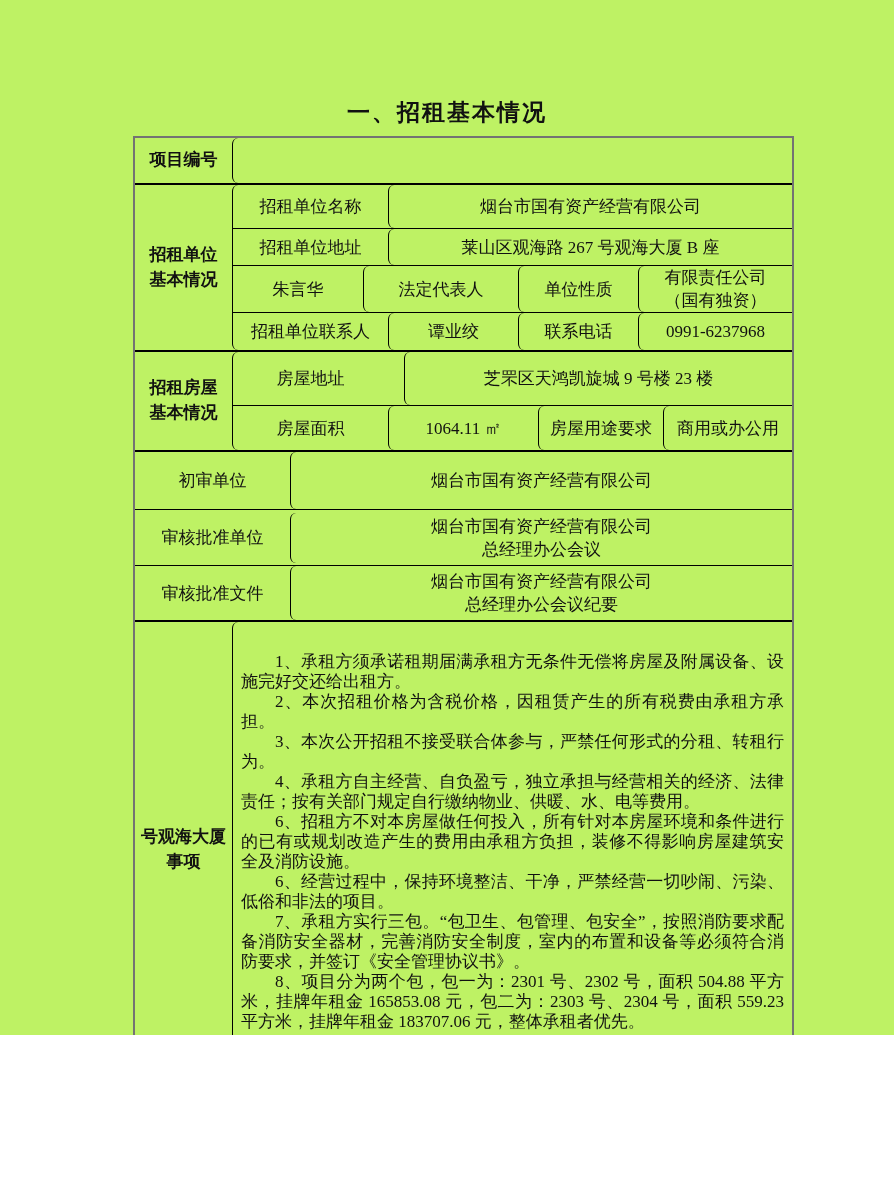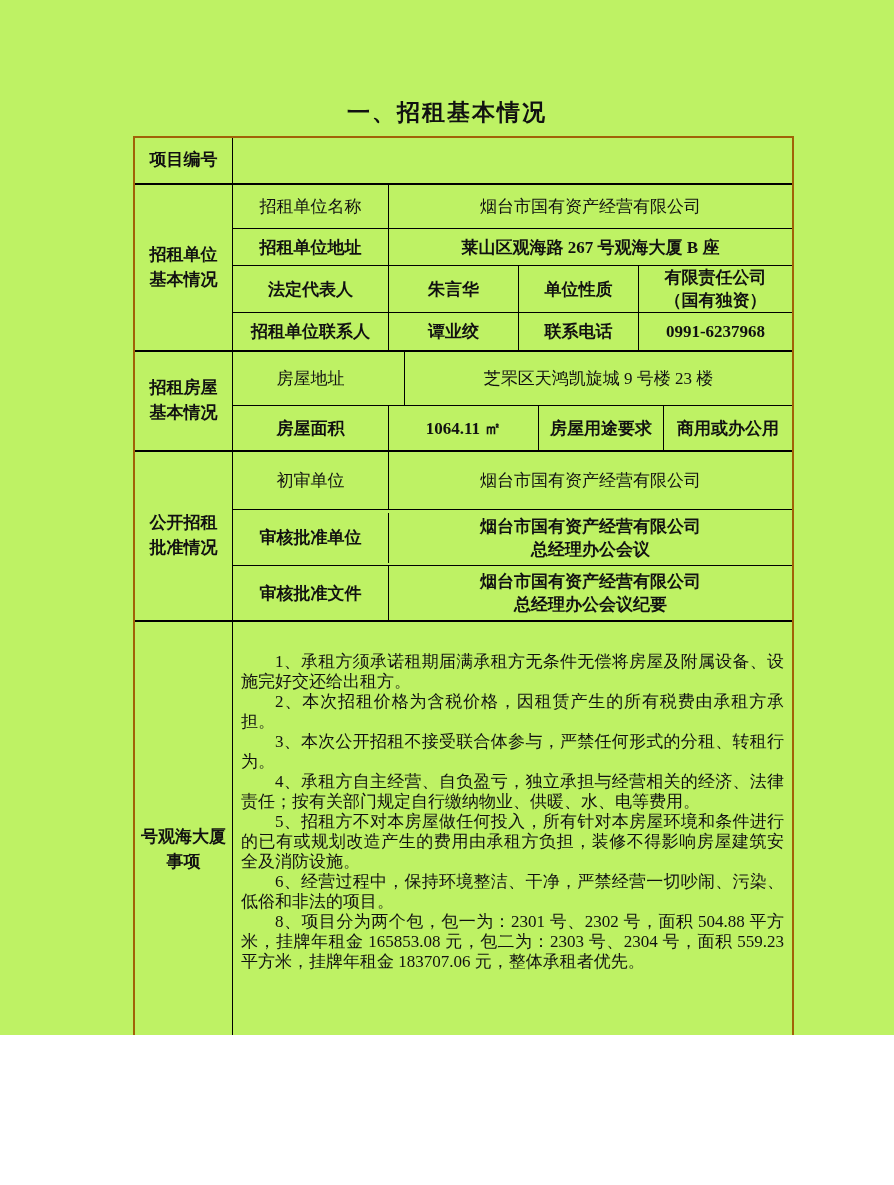--- a/index.html
+++ b/index.html
@@ -16,30 +16,30 @@
     top:97px; left:0; width:894px;
     text-align:center;
     font-size:23px;
     font-weight:bold;
     letter-spacing:2px;
   }
   .tbl {
     position:absolute;
     left:133px; top:136px;
     width:661px;
-    border:2px solid #a16207;
+    border:2px solid #737373;
     font-size:17px;
   }
   .row { display:flex; }
   .col { display:flex; flex-direction:column; }
   .fill { flex:1; min-width:0; }
   
-  .row > * + * { border-left:1px solid #000; }
+  .row > * + * { border-left:1px solid #000;border-radius:6px; }
   
-  .col > .row + .row { border-top:1px solid #000;font-weight:bold; }
+  .col > .row + .row { border-top:1px solid #000; }
   
   .sec + .sec { border-top:2px solid #000; }
   .cell {
     display:flex; align-items:center; justify-content:center;
     text-align:center;
     white-space:pre-line;
     padding:2px 4px;
   }
   .group { font-weight:bold; line-height:1.45; }
   .colA { width:97px; flex:0 0 97px; }
@@ -93,22 +93,22 @@
       <div class="col fill">
         <div class="row h43">
           <div class="cell colB">招租单位名称</div>
           <div class="cell fill">烟台市国有资产经营有限公司</div>
         </div>
         <div class="row h37">
           <div class="cell colB">招租单位地址</div>
           <div class="cell fill">莱山区观海路 267 号观海大厦 B 座</div>
         </div>
         <div class="row h47">
+          <div class="cell w130">朱言华</div>
           <div class="cell colB">法定代表人</div>
-          <div class="cell w130">朱言华</div>
           <div class="cell w120">单位性质</div>
           <div class="cell fill">有限责任公司
 （国有独资）</div>
         </div>
         <div class="row h38">
           <div class="cell colB">招租单位联系人</div>
           <div class="cell w130">谭业绞</div>
           <div class="cell w120">联系电话</div>
           <div class="cell fill">0991-6237968</div>
         </div>
@@ -126,22 +126,20 @@
         <div class="row h45">
           <div class="cell colB">房屋面积</div>
           <div class="cell w150">1064.11 ㎡</div>
           <div class="cell w125">房屋用途要求</div>
           <div class="cell fill">商用或办公用</div>
         </div>
       </div>
     </div>
 
     <div class="sec row">
-      <div class="cell colA group">公开招租
-批准情况</div>
       <div class="col fill">
         <div class="row h57">
           <div class="cell colB">初审单位</div>
           <div class="cell fill">烟台市国有资产经营有限公司</div>
         </div>
         <div class="row h56">
           <div class="cell colB">审核批准单位</div>
           <div class="cell fill">烟台市国有资产经营有限公司
 总经理办公会议</div>
         </div>
@@ -154,22 +152,23 @@
     </div>
 
     <div class="sec row">
       <div class="cell colA group">号观海大厦
 事项</div>
       <div class="fill notes-cell">
         <p>1、承租方须承诺租期届满承租方无条件无偿将房屋及附属设备、设施完好交还给出租方。</p>
         <p>2、本次招租价格为含税价格，因租赁产生的所有税费由承租方承担。</p>
         <p>3、本次公开招租不接受联合体参与，严禁任何形式的分租、转租行为。</p>
         <p>4、承租方自主经营、自负盈亏，独立承担与经营相关的经济、法律责任；按有关部门规定自行缴纳物业、供暖、水、电等费用。</p>
-        <p>5、招租方不对本房屋做任何投入，所有针对本房屋环境和条件进行的已有或规划改造产生的费用由承租方负担，装修不得影响房屋建筑安全及消防设施。</p>
+        <p>6、招租方不对本房屋做任何投入，所有针对本房屋环境和条件进行的已有或规划改造产生的费用由承租方负担，装修不得影响房屋建筑安全及消防设施。</p>
         <p>6、经营过程中，保持环境整洁、干净，严禁经营一切吵闹、污染、低俗和非法的项目。</p>
+        <p>7、承租方实行三包。“包卫生、包管理、包安全”，按照消防要求配备消防安全器材，完善消防安全制度，室内的布置和设备等必须符合消防要求，并签订《安全管理协议书》。</p>
         <p>8、项目分为两个包，包一为：2301 号、2302 号，面积 504.88 平方米，挂牌年租金 165853.08 元，包二为：2303 号、2304 号，面积 559.23 平方米，挂牌年租金 183707.06 元，整体承租者优先。</p>
       </div>
     </div>
 
   </div>
 
   <div class="pagenum">2</div>
 
 </div>
 

